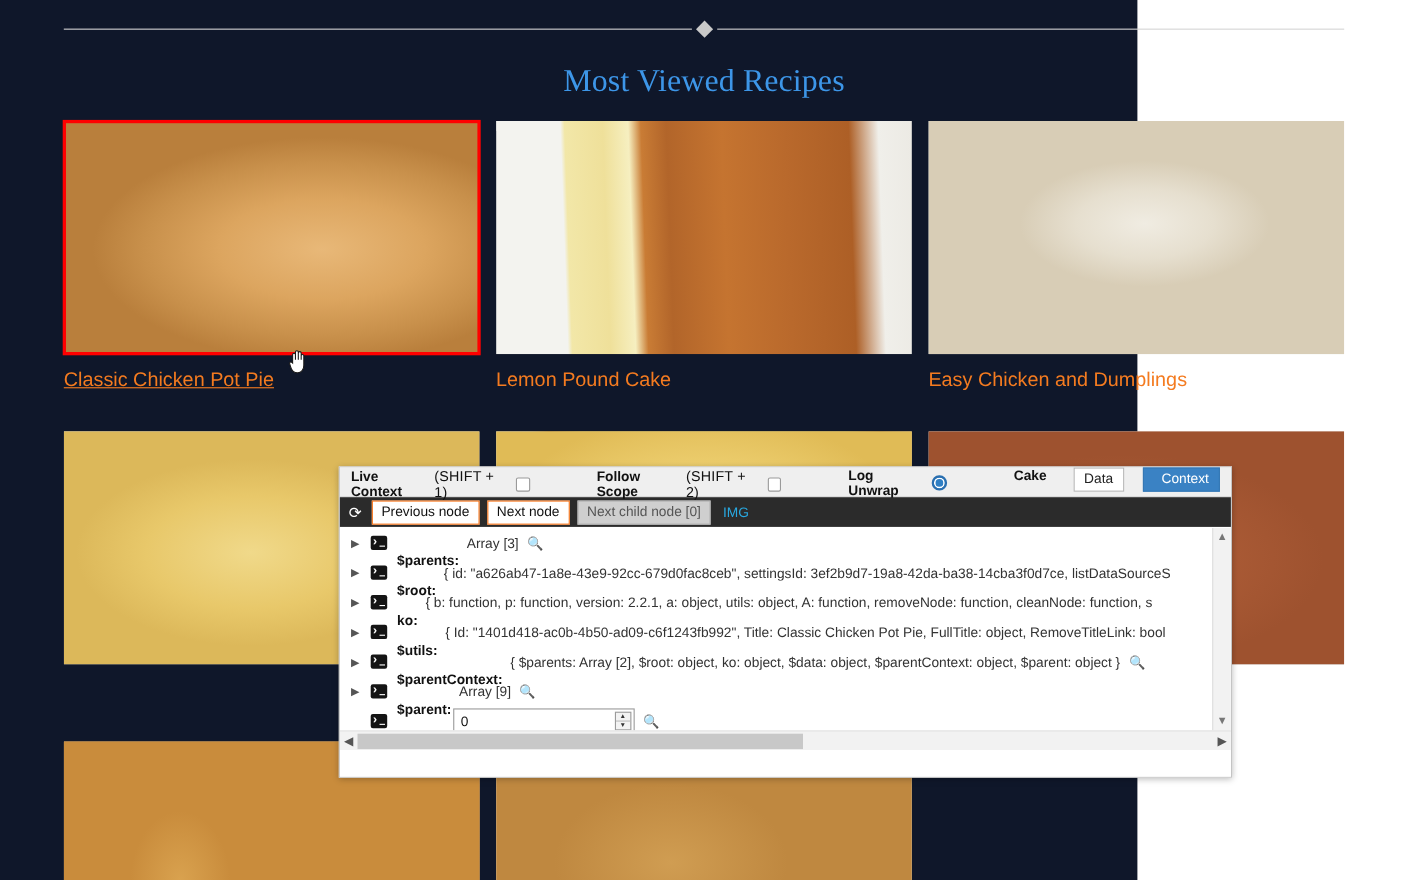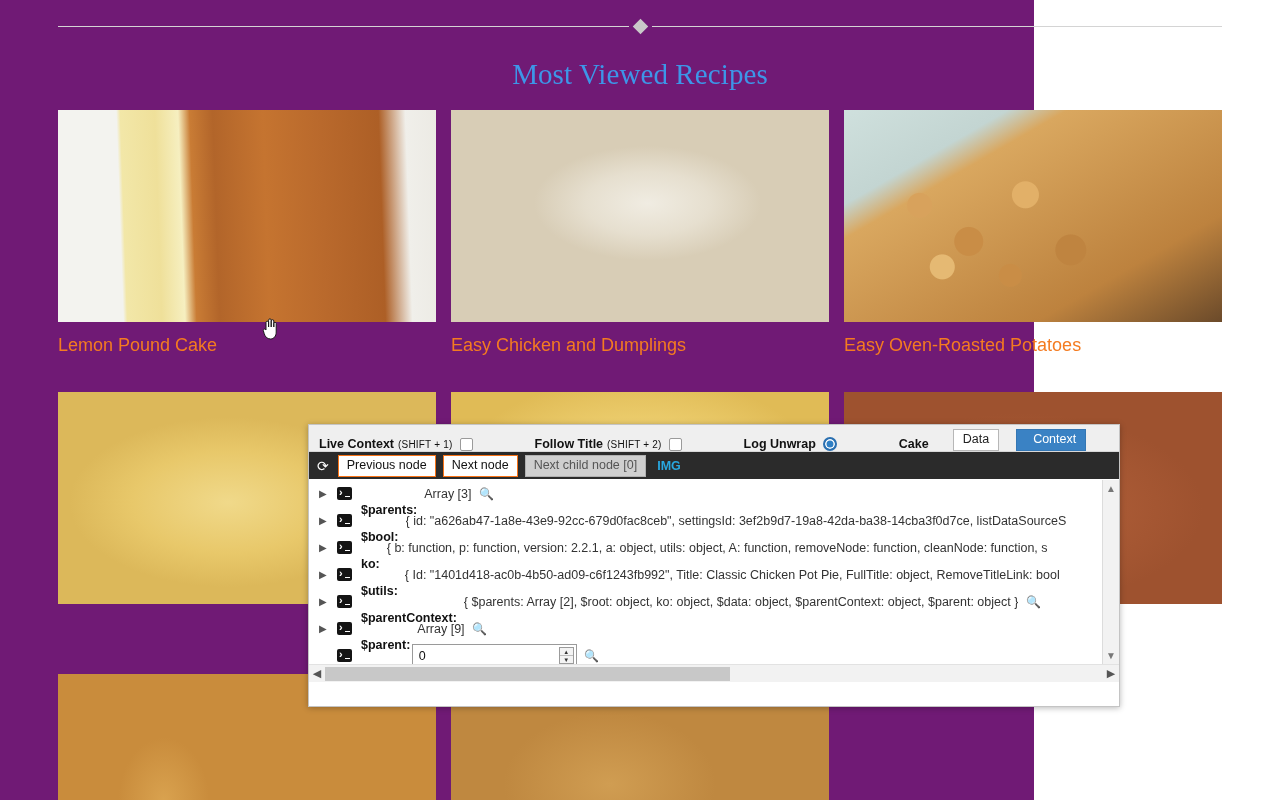--- a/index.html
+++ b/index.html
@@ -5,21 +5,21 @@
   * { box-sizing: border-box; }
   html, body {
     margin: 0; padding: 0;
     width: 1280px; height: 800px;
     overflow: hidden;
     background: #ffffff;
     font-family: "Liberation Sans", sans-serif;
   }
 
   
-  #page { position: relative; width: 1034px; height: 800px; background:#701a75; }
+  #page { position: relative; width: 1034px; height: 800px; background:#0f172a; }
 
   .divider-wrap {
     position: absolute; top: 20px; left: 58px; width: 1164px; height: 12px;
     display: flex; align-items: center;
   }
   .divider-line { flex: 1 1 auto; height: 1px; background: #d4d4d4; }
   .divider-diamond {
     width: 11px; height: 11px; background: #c9c9c9;
     transform: rotate(45deg); margin: 0 6px; flex: 0 0 auto;
   }
@@ -123,25 +123,25 @@
   #panel {
     position: absolute; left: 308px; top: 424px;
     width: 812px; height: 283px;
     background: #ffffff;
     border: 1px solid #c4c4c4;
     box-shadow: 0 1px 6px rgba(0,0,0,.28);
     font-family: "Liberation Sans", sans-serif;
   }
   .panel-topbar {
     height: 27px; background: #efefef; border-bottom: 1px solid #d8d8d8;
-    display: flex; align-items: flex-end; padding: 0 10px; gap: 17px;
+    display: flex; align-items: flex-start; padding: 0 10px; gap: 17px;
     font-size: 12.5px; color: #111;
   }
   .opt { display: flex; align-items: center; font-weight: bold; }
-  .opt .kbd { font-weight: normal; font-size: 10px; margin-left: 4px; letter-spacing:.2px;}
+  .opt .kbd { font-weight: normal; font-size: 13px; margin-left: 4px; letter-spacing:.2px;}
   .chk {
     width: 13px; height: 13px; border: 1px solid #9a9a9a; background: #fff;
     border-radius: 2px; margin-left: 7px;
   }
   .radio-on {
     width: 14px; height: 14px; border-radius: 50%; margin-left: 7px;
     border: 2px solid #2a6fb0; background: #2f7fc4;
     box-shadow: inset 0 0 0 1.5px #fff;
   }
   .sp20 { width: 28px; }
@@ -155,21 +155,21 @@
   .panel-navbar {
     height: 27px; background: #2b2b2b;
     display: flex; align-items: center; padding: 0 8px; gap: 7px;
   }
   .refresh-icon { color: #fff; font-size: 14px; line-height: 1; margin-right: 2px; }
   .nav-btn {
     font-size: 12.5px; background: #fff; border: 1px solid #f97316;
     padding: 2px 8px 3px; color: #111; cursor: pointer; line-height: 15px;
   }
   .nav-btn.disabled { background: #cfcfcf; color: #555; border-color:#b0b0b0; }
-  .node-tag { color: #29a8e0; font-weight: bold; font-size: 12.5px; margin-left: 4px; }
+  .node-tag { color: #29a8e0; font-weight: normal; font-size: 12.5px; margin-left: 4px; }
 
   .panel-body {
     position: absolute; left:0; top: 55px; right: 0; bottom: 24px;
     background: #fff; overflow: hidden;
   }
   .rows { position:absolute; left:0; top:0; right:17px; bottom:18px; overflow:hidden; }
   .row {
     height: 27px; display: flex; align-items: center;
     padding: 0 0 0 10px; font-size: 12.5px; color: #222; white-space: nowrap;
   }
@@ -230,41 +230,41 @@
   <div class="divider-wrap">
     <div class="divider-line"></div>
     <div class="divider-diamond"></div>
     <div class="divider-line"></div>
   </div>
 
   <div class="page-title">Most Viewed Recipes</div>
 
   <div class="grid">
 
+    <div class="card selected">
+      <div class="thumb">
+          <div class="ph ph-potpie"></div>
+        </div>
+      <a class="caption hover" href="#">Classic Chicken Pot Pie</a>
+    </div>
 
     <div class="card">
       <div class="thumb">
           <div class="ph ph-poundcake"></div>
         </div>
       <a class="caption" href="#">Lemon Pound Cake</a>
     </div>
 
     <div class="card">
       <div class="thumb">
           <div class="ph ph-dumplings"></div>
         </div>
       <a class="caption" href="#">Easy Chicken and Dumplings</a>
     </div>
 
-    <div class="card">
-      <div class="thumb">
-          <div class="ph ph-potatoes"></div>
-        </div>
-      <a class="caption" href="#">Easy Oven-Roasted Potatoes</a>
-    </div>
 
     <div class="card">
       <div class="thumb">
           <div class="ph ph-macncheese"></div>
         </div>
       <a class="caption" href="#"></a>
     </div>
 
     <div class="card">
       <div class="thumb">
@@ -299,21 +299,21 @@
   <div id="panel">
 
     <div class="panel-topbar">
       <span class="opt">
         <span>Live Context</span>
         <span class="kbd">(SHIFT + 1)</span>
         <span class="chk"></span>
       </span>
       <span class="sp20"></span>
       <span class="opt">
-        <span>Follow Title</span>
+        <span>Follow Scope</span>
         <span class="kbd">(SHIFT + 2)</span>
         <span class="chk"></span>
       </span>
       <span class="sp20"></span>
       <span class="opt">
         <span>Log Unwrap</span>
         <span class="radio-on"></span>
       </span>
       <span class="sp20"></span>
       <span class="scope-label">Cake</span>
@@ -336,21 +336,21 @@
           <span class="twisty">▶</span>
           <span class="term-icon"></span>
           <span class="key">$parents:</span>
           <span class="val">Array [3]</span>
           <span class="binoc">🔍</span>
         </div>
 
         <div class="row">
           <span class="twisty">▶</span>
           <span class="term-icon"></span>
-          <span class="key">$bool:</span>
+          <span class="key">$root:</span>
           <span class="val">{ id: "a626ab47-1a8e-43e9-92cc-679d0fac8ceb", settingsId: 3ef2b9d7-19a8-42da-ba38-14cba3f0d7ce, listDataSourceS</span>
         </div>
 
         <div class="row">
           <span class="twisty">▶</span>
           <span class="term-icon"></span>
           <span class="key">ko:</span>
           <span class="val">{ b: function, p: function, version: 2.2.1, a: object, utils: object, A: function, removeNode: function, cleanNode: function, s</span>
         </div>
 

